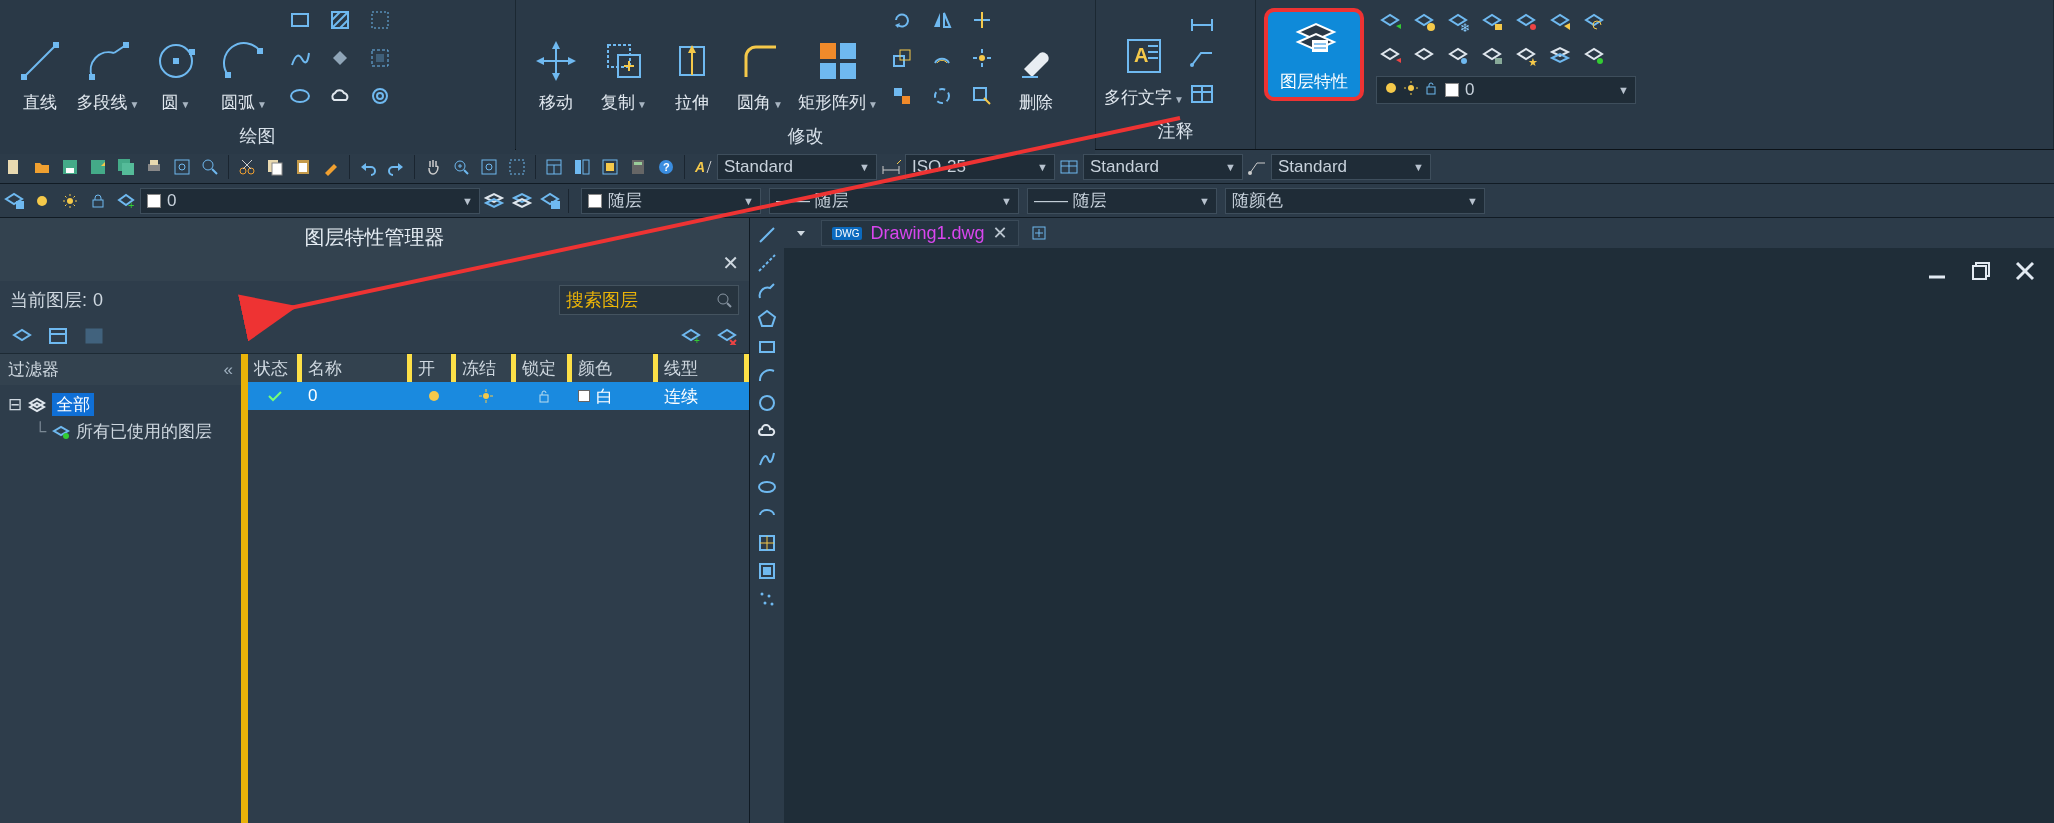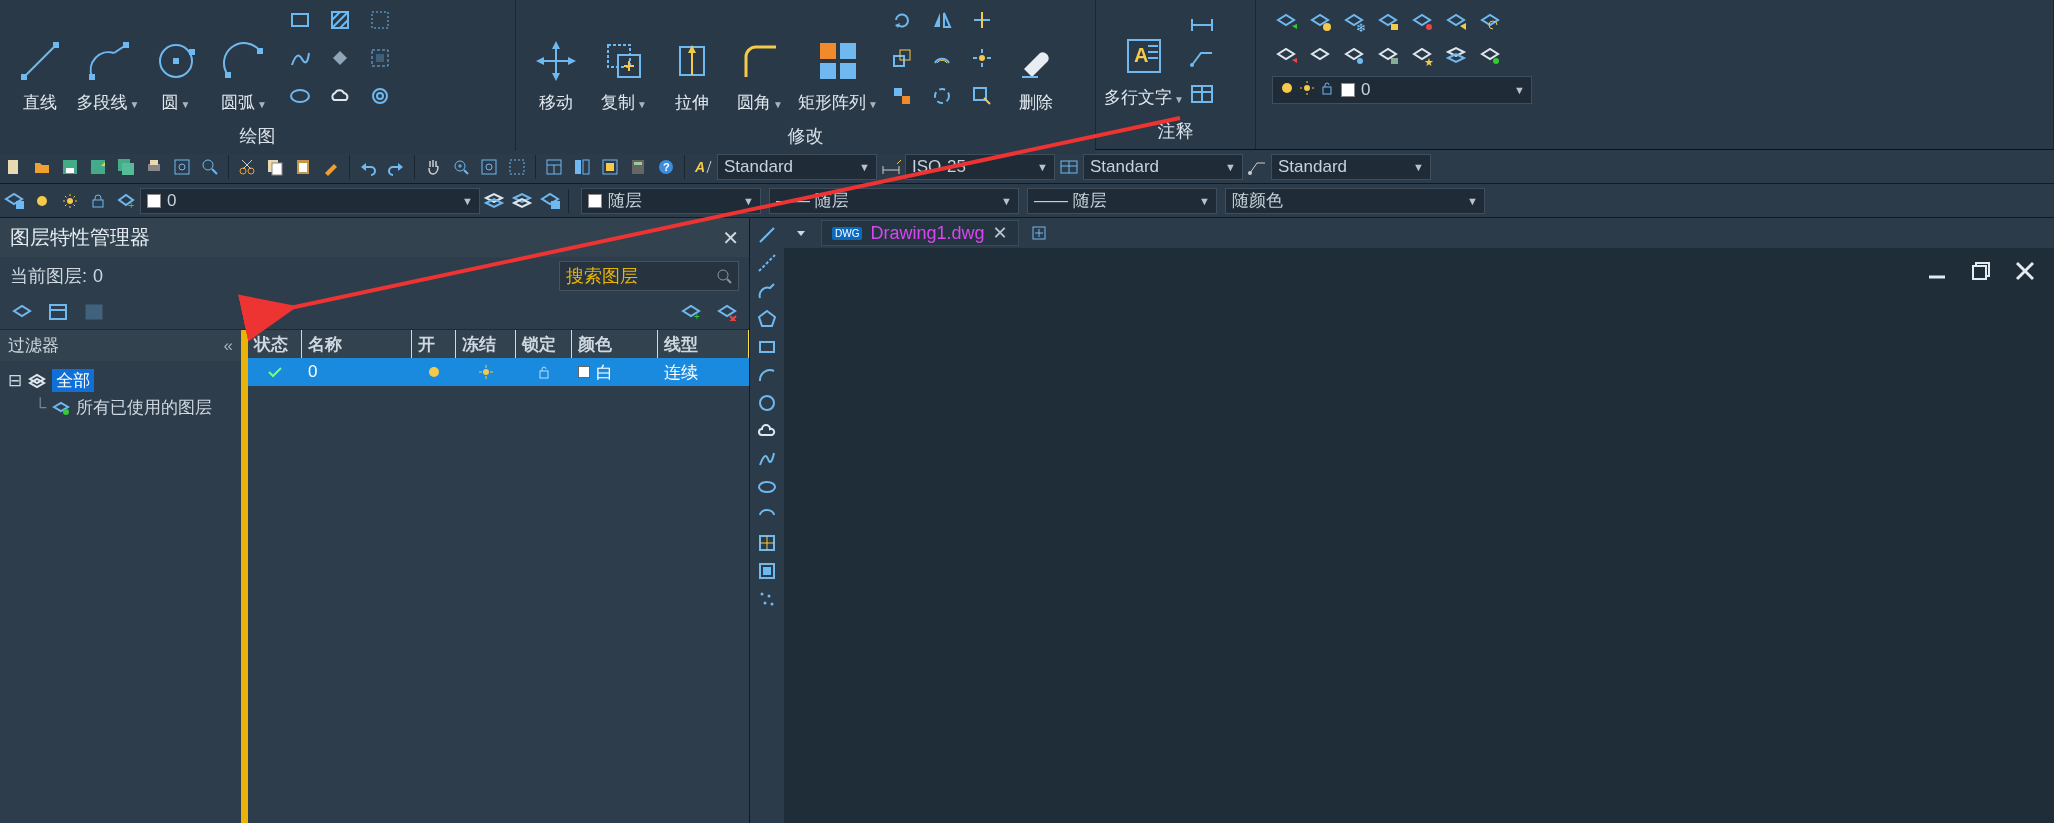--- a/index.html
+++ b/index.html
@@ -25,37 +25,37 @@
   .qsep { width: 1px; height: 24px; background: #1a2530; margin: 0 4px; }
   .combo { display: flex; align-items: center; height: 26px; background: #1f2c37; border: 1px solid #3e4e5c; padding: 0 6px; color: #c8d2dc; font-size: 17px; cursor: pointer; }
   .combo .tri { margin-left: auto; font-size: 11px; color: #b7c2ce; padding-left: 8px; }
 
   
   .prow { display: flex; align-items: center; background: #2c3b49; height: 34px; border-bottom: 1px solid #111b24; }
 
   
   .main { display: flex; height: calc(823px - 150px - 34px - 34px); }
   .panel-left { width: 750px; background: #2e3d4b; border-right: 1px solid #101a23; display: flex; flex-direction: column; }
-  .pl-title { display: flex; align-items: center; padding: 6px 10px; font-size: 20px; color: #e6edf4; background: #33424f; }
+  .pl-title { display: flex; align-items: center; padding: 6px 10px; font-size: 20px; color: #e6edf4; background: #33424f; flex-direction: column; }
   .pl-title .x { margin-left: auto; font-size: 20px; cursor: pointer; color: #cfd8e0; }
   .pl-sub { display: flex; align-items: center; padding: 4px 10px; background: #2e3d4b; font-size: 18px; }
   .pl-sub .search { margin-left: auto; display: flex; align-items: center; border: 1px solid #44535f; background: #27343f; padding: 2px 6px; width: 180px; color: #8a97a4; }
   .pl-tools { display: flex; align-items: center; padding: 4px 8px; gap: 8px; background: #2e3d4b; border-bottom: 1px solid #1d2a34; }
   .pl-body { display: flex; flex: 1; min-height: 0; }
   .pl-tree { width: 248px; border-right: 7px solid #eab308; background: #2e3d4b; }
   .pl-tree-hdr { background: #33424f; padding: 4px 8px; font-size: 17px; display: flex; align-items: center; }
   .pl-tree-hdr .coll { margin-left: auto; color: #9fb0bf; }
   .tree-body { padding: 6px 6px; font-size: 17px; }
   .tree-item { display: flex; align-items: center; gap: 6px; padding: 2px 2px; }
   .tree-item.selected span.txt { background: #0f6fd6; color: #fff; padding: 0 4px; }
   .tree-child { margin-left: 26px; }
 
   .pl-table { flex: 1; background: #2e3d4b; }
   .tbl-hdr { display: flex; background: #33424f; height: 28px; align-items: center; font-size: 17px; }
-  .th { border-right: 1px solid #fde047; padding: 0 6px; height: 100%; display: flex; align-items: center; font-weight: bold; }
+  .th { border-right: 5px solid #fde047; padding: 0 6px; height: 100%; display: flex; align-items: center; }
   .tbl-row { display: flex; height: 28px; align-items: center; background: #1a8adf; color: #fff; font-size: 17px; }
   .td { padding: 0 6px; display: flex; align-items: center; height: 100%; }
 
   
   .vt { width: 34px; background: #2c3b49; display: flex; flex-direction: column; align-items: center; padding-top: 4px; gap: 2px; }
   .vt .vb { width: 26px; height: 26px; display: flex; align-items: center; justify-content: center; cursor: pointer; }
 
   
   .draw { flex: 1; background: #1f2d38; position: relative; }
   .tabbar { display: flex; align-items: center; height: 30px; background: #2c3b49; }
@@ -340,20 +340,34 @@
               <line x1="13" y1="3" x2="13" y2="19" class="st"></line>
             </svg>
           </span>
       </div>
     </div>
     <div class="panel-title">注释</div>
   </div>
 
   <div class="ribbon-panel" style="flex:1">
     <div class="panel-body" style="align-items:flex-start;padding-top:8px">
+      <div class="highlight-box">
+        <div class="big-tool" style="width:84px">
+          <span class="ico">
+              <svg width="52" height="44">
+                <polygon points="8,14 26,6 44,14 26,22" fill="#2a3947" stroke="#fff" stroke-width="2"></polygon>
+                <polygon points="8,24 26,16 44,24 26,32" fill="#2a3947" stroke="#fff" stroke-width="2"></polygon>
+                <rect x="22" y="22" width="16" height="12" fill="#fff"></rect>
+                <line x1="24" y1="26" x2="36" y2="26" stroke="#1a8adf"></line>
+                <line x1="24" y1="30" x2="36" y2="30" stroke="#1a8adf"></line>
+              </svg>
+            </span>
+          <span class="lbl" style="color:#fff">图层特性</span>
+        </div>
+      </div>
       <div style="display:flex;flex-direction:column;gap:6px;margin-left:8px">
         <div style="display:flex;gap:6px">
           <span class="small-ico">
               <svg width="24" height="24">
                 <polygon points="4,10 12,5 20,10 12,15" class="st"></polygon>
                 <polygon points="18,16 23,14 23,19" fill="#3c3"></polygon>
               </svg>
             </span>
           <span class="small-ico">
               <svg width="24" height="24">

